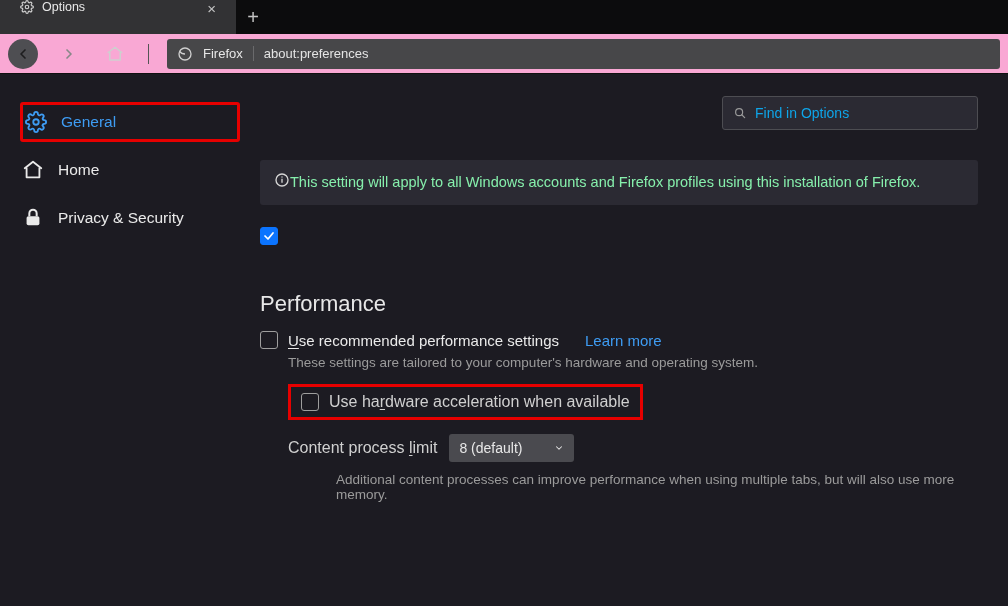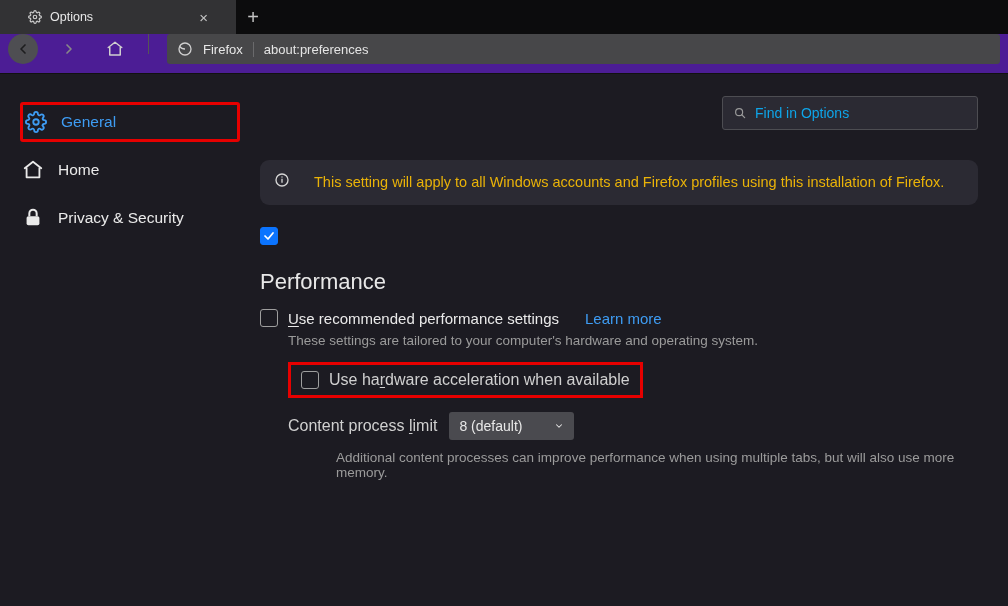--- a/index.html
+++ b/index.html
@@ -1,41 +1,41 @@
 <!DOCTYPE html>
 <html><head>
   <meta charset="utf-8">
   <style>
     * { margin:0; padding:0; box-sizing:border-box; font-family:"Segoe UI",Arial,sans-serif; }
     html,body{ width:1008px; height:606px; background:#1c1b22; color:#d0d0d0; overflow:hidden; }
     
     .tabstrip{ height:34px; background:#0c0c0d; display:flex; align-items:stretch;}
-    .tab{ width:236px; background:#323234; display:flex; align-items:center; gap:8px; padding:0 28px; color:#e8e8e8; font-size:12.5px;}
+    .tab{ width:236px; background:#323234; display:flex; gap:8px; padding:0 20px; color:#e8e8e8; font-size:12.5px;}
     .tab .close{ margin-left:auto; font-size:15px; color:#c3c3c3;}
     .newtab{ width:34px; display:flex; align-items:center; justify-content:center; color:#c3c3c3; font-size:20px;}
-    .toolbar{ height:40px; background:#4c1d95; display:flex; align-items:flex-start; gap:16px; padding:0 8px; border-bottom:1px solid #111;}
+    .toolbar{ height:40px; background:#f9a8d4; display:flex; align-items:center; gap:16px; padding:0 8px; border-bottom:1px solid #111;}
     .nav-btn{ width:30px; height:30px; display:flex; align-items:center; justify-content:center; color:#bfbfbf; border-radius:4px;}
     .back-circle{ width:30px;height:30px;border-radius:50%;background:#4e4e52;display:flex;align-items:center;justify-content:center;color:#1d1d1f;}
     .urlbar{ flex:1; height:30px; background:#474749; border-radius:3px; display:flex; align-items:center; gap:10px; padding:0 10px; color:#e4e4e4; font-size:13px;}
     .urlbar .fxlabel{ color:#e7e7e7; padding-right:10px; border-right:1px solid #6a6a6c;}
     .divider-v{ width:1px; height:20px; background:#555; margin:0 2px;}
     
     .page{ display:flex; height:calc(606px - 74px); }
     .sidebar{ width:260px; padding:28px 20px; }
     .side-item{ display:flex; align-items:center; gap:14px; height:40px; padding:0 2px; color:#eaeaea; font-size:15.5px; border-radius:3px; margin-bottom:8px;}
     .side-item.active{ color:#3e9cf3; }
     .highlight-red{ border:3px solid #e60000; }
     .content{ flex:1; padding:22px 30px 0 0; position:relative;}
     .search-wrap{ display:flex; justify-content:flex-end; margin-bottom:30px;}
     .search-box{ width:256px; height:34px; background:#2b2a33; border:1px solid #4d4d52; border-radius:3px; display:flex; align-items:center; gap:8px; padding:0 10px; color:#0ea5e9; font-size:14px;}
-    .info-banner{ background:#2b2a33; border-radius:9px; padding:12px 14px; display:flex; gap:24px; color:#eab308; font-size:14.5px; line-height:1.45;}
+    .info-banner{ background:#2b2a33; border-radius:3px; padding:12px 14px; display:flex; gap:0; color:#86efac; font-size:14.5px; line-height:1.45;}
     .checkbox-row{ display:flex; align-items:center; gap:10px; margin-top:22px; font-size:15px; color:#eaeaea;}
     .cb{ width:18px;height:18px;border:1.5px solid #9e9e9e;border-radius:3px; display:inline-flex;align-items:center;justify-content:center;}
     .cb.checked{ background:#0b74ff; border-color:#0b74ff; color:#fff; font-size:13px;}
-    h2{ font-weight:400; font-size:22px; color:#e8e8e8; margin-top:24px; margin-bottom:14px;}
+    h2{ font-weight:400; font-size:22px; color:#e8e8e8; margin-top:46px; margin-bottom:14px;}
     .subtext{ color:#9b9b9b; font-size:13.5px; margin-top:6px;margin-left:48px;}
     .link{ color:#3e9cf3; }
     .indent{ margin-left:28px; }
     .hw-box{ border:3px solid #e60000; display:inline-flex; align-items:center; gap:10px; padding:6px 10px; margin-top:14px;}
     .row{ display:flex; align-items:center; gap:12px; margin-top:14px;}
     .select{ background:#4a4a4f; height:28px; border-radius:3px; display:flex; align-items:center; padding:0 10px; gap:32px; color:#e8e8e8; font-size:14px;}
     .u{ text-decoration:underline; text-underline-offset:2px;}
     svg{ display:block;}
   </style>
 </head>

